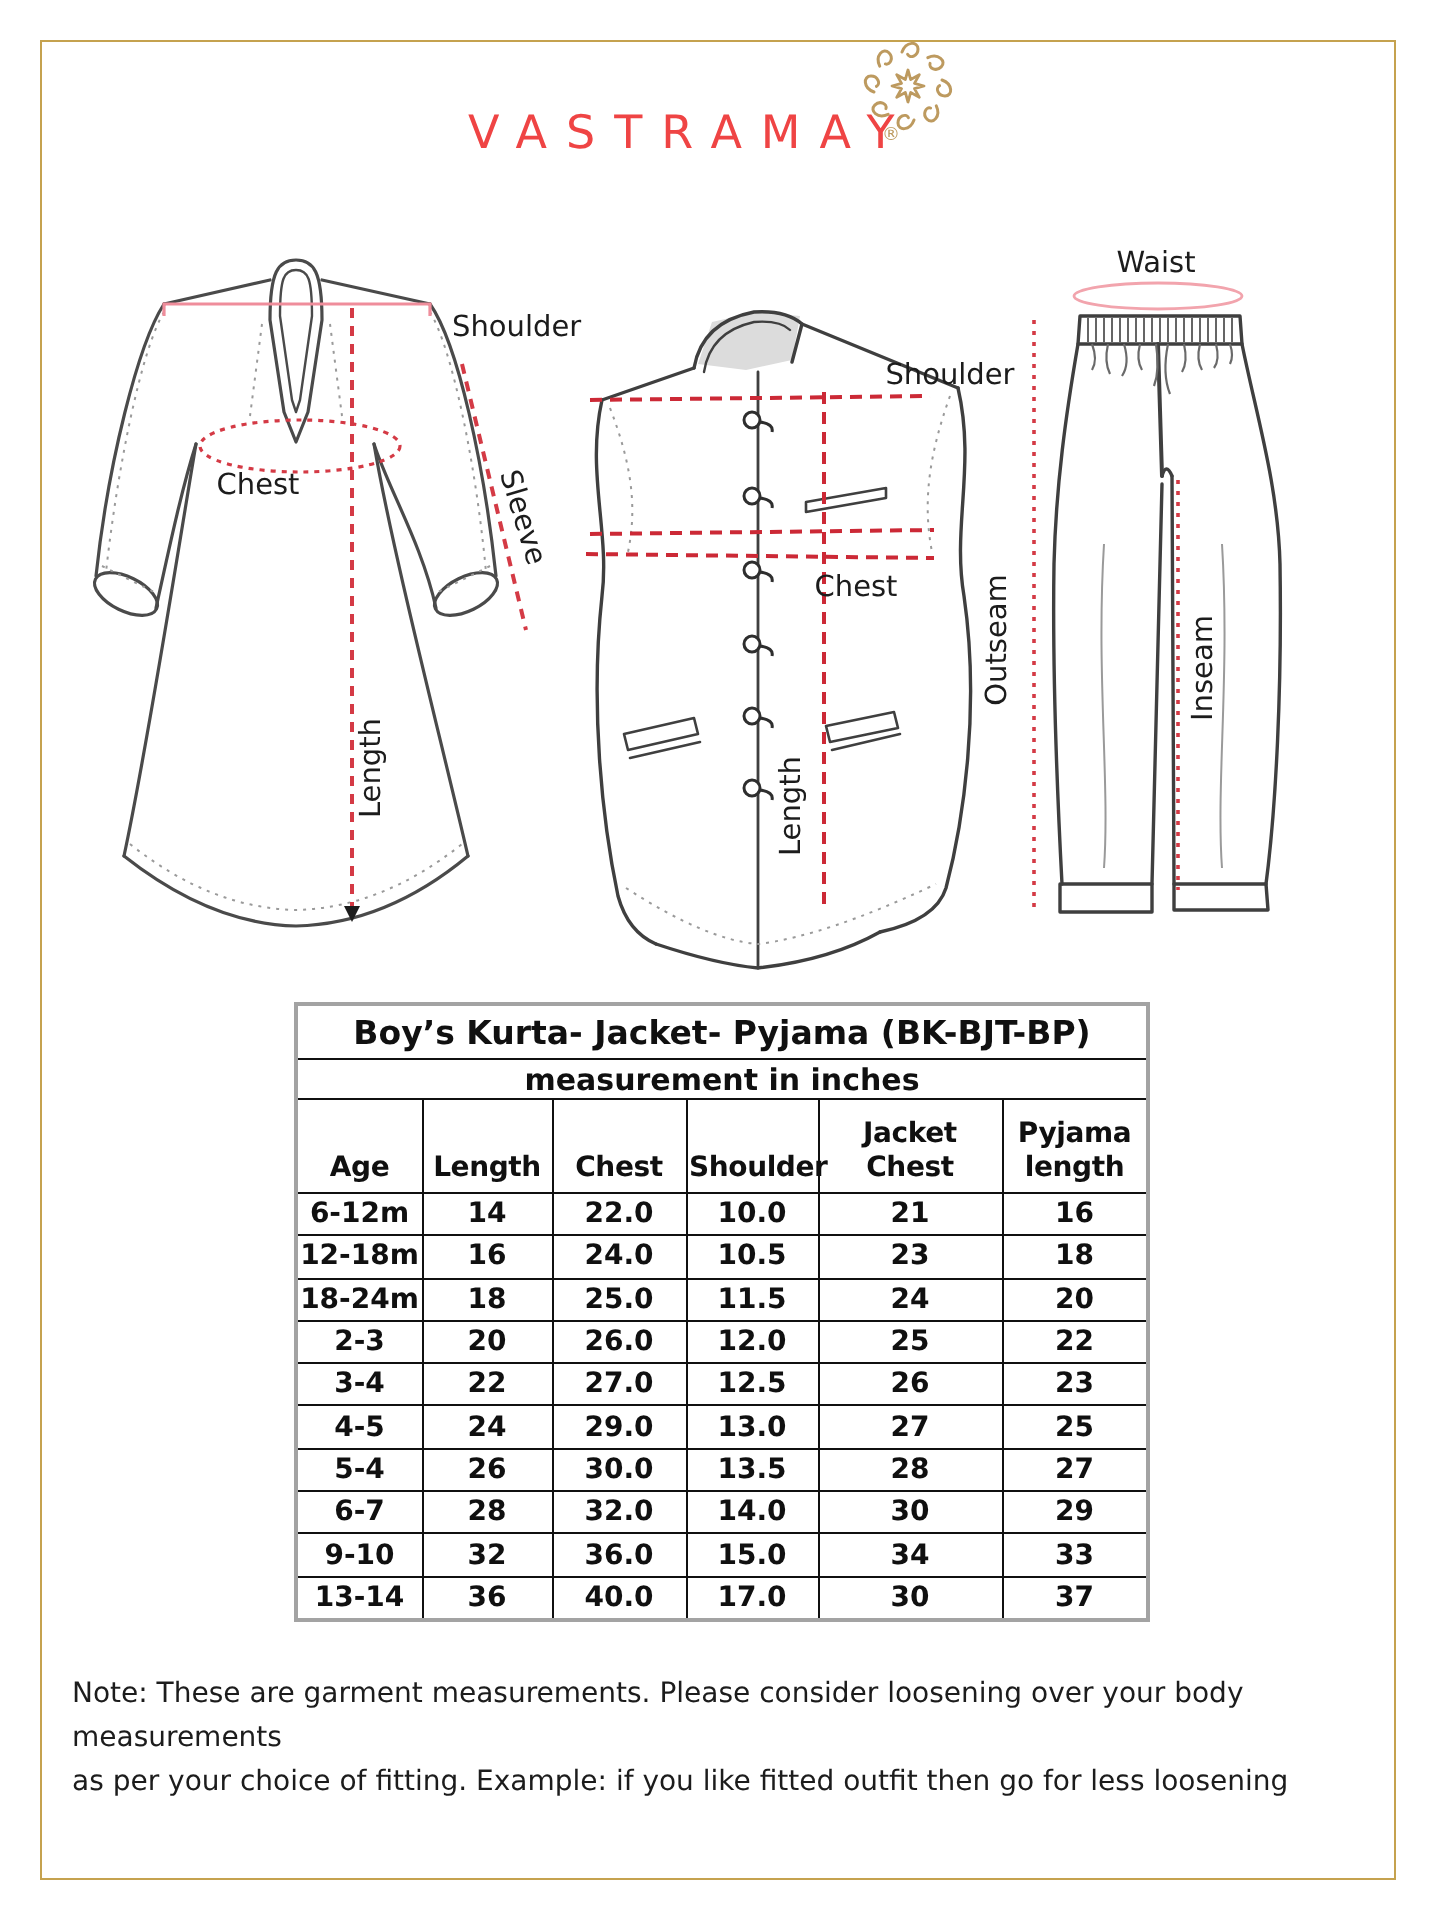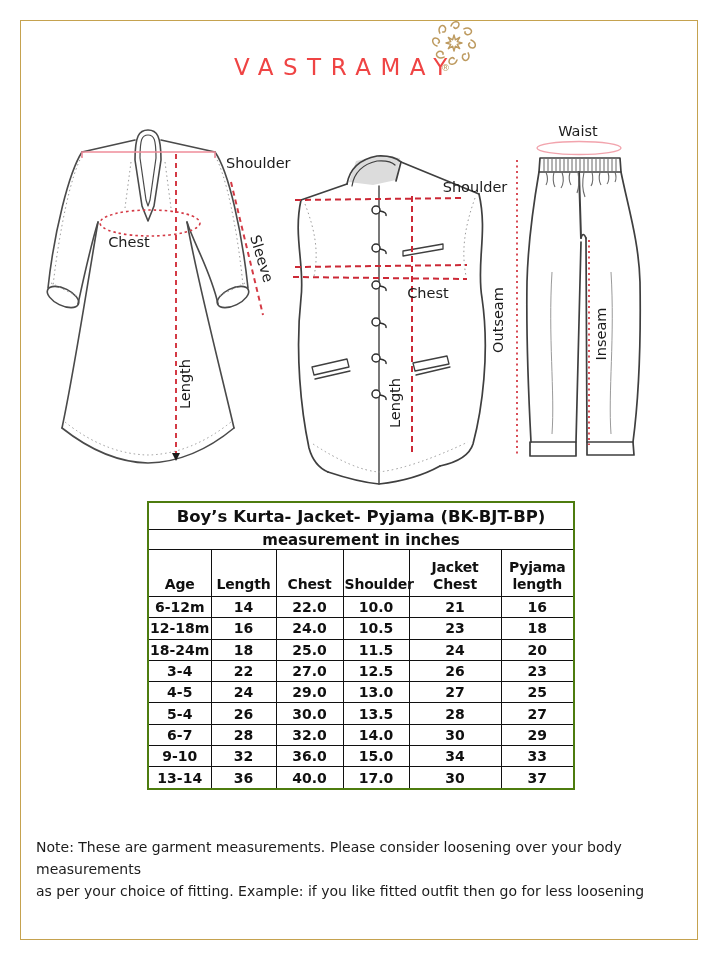--- a/index.html
+++ b/index.html
@@ -14,21 +14,21 @@
   #logo-orn{position:absolute;left:431px;top:20px;}
   #logo-reg{position:absolute;left:441px;top:63px;font-size:9px;color:#bd9a5f;}
   
   .diag{position:absolute;}
   .diag text{font-size:14.5px;fill:#1c1c1c;}
   
   #size-table{position:absolute;left:147px;top:501px;width:426px;border-collapse:collapse;
               table-layout:fixed;color:#101010;}
   #size-table td,#size-table th{border:1.5px solid #101010;text-align:center;
               font-weight:bold;padding:0;}
-  #size-table{border:2px solid #4d7c0f;}
+  #size-table{border:2px solid #a3a3a3;}
   .t-title{font-size:16.5px;height:26px;}
   .t-sub{font-size:15px;height:19px;}
   #size-table th{font-size:14px;height:43px;vertical-align:bottom;padding:0 1px 3px 1px;
               letter-spacing:-0.2px;line-height:17px;}
   #size-table tbody td{font-size:14px;height:20.3px;line-height:14px;}
   
   #note{position:absolute;left:36px;top:836px;width:648px;color:#1c1c1c;
         font-size:14px;line-height:22px;}
   #note .l1{text-align:left;}
   #note .l2{text-align:left;padding-right:4px;}
@@ -238,20 +238,28 @@
         </tr>
         <tr>
           <td>18-24m</td>
           <td>18</td>
           <td>25.0</td>
           <td>11.5</td>
           <td>24</td>
           <td>20</td>
         </tr>
         <tr>
+          <td>2-3</td>
+          <td>20</td>
+          <td>26.0</td>
+          <td>12.0</td>
+          <td>25</td>
+          <td>22</td>
+        </tr>
+        <tr>
           <td>3-4</td>
           <td>22</td>
           <td>27.0</td>
           <td>12.5</td>
           <td>26</td>
           <td>23</td>
         </tr>
         <tr>
           <td>4-5</td>
           <td>24</td>

